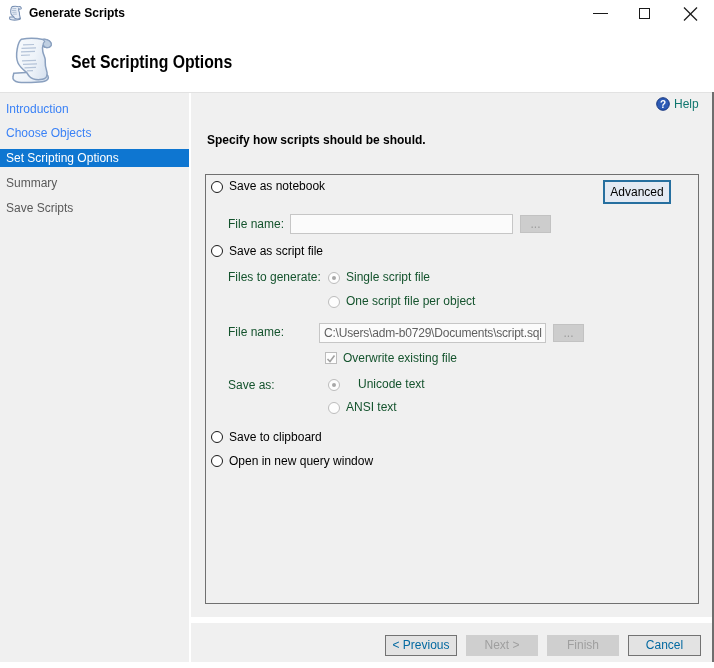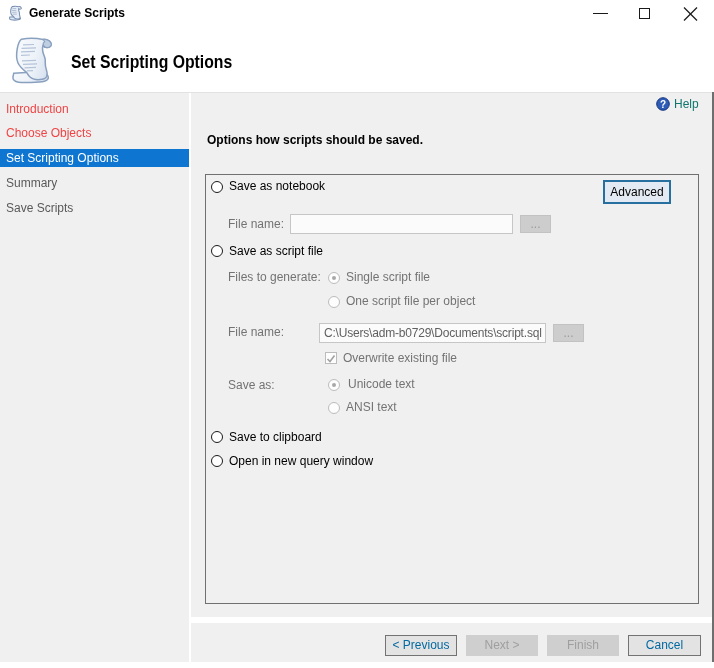--- a/index.html
+++ b/index.html
@@ -8,34 +8,34 @@
 .abs { position:absolute; }
 
 
 #leftpanel { left:0; top:93px; width:189px; height:569px; background:#f0f0f0; }
 #rightpanel { left:191px; top:93px; width:522px; height:524px; background:#f0f0f0; }
 #btnbar { left:191px; top:623px; width:525px; height:39px; background:#f0f0f0; }
 #headsep { left:0; top:92px; width:714px; height:1px; background:#e2e2e2; }
 #rightedge { left:712px; top:92px; width:2px; height:570px; background:#6e6e6e; }
 
 
-.nav { left:6px; width:180px; height:17px; line-height:17px; color:#ef4444; }
+.nav { left:6px; width:180px; height:17px; line-height:17px; color:#3b82f6; }
 .navgray { color:#595959; }
 #navsel { left:0; top:149px; width:189px; height:18px; background:#0e76d1; color:#fff; line-height:18px; }
 #navsel span { padding-left:6px; }
 
 
 #groupbox { left:205px; top:174px; width:494px; height:430px; border:1px solid #707070; }
 
 
 .radio { width:12px; height:12px; border-radius:50%; background:#fff; border:1px solid #1a1a1a; }
 .radio.dis { border-color:#bcbcbc; background:#fdfdfd; }
 .radio.dis .dot { position:absolute; left:3px; top:3px; width:4px; height:4px; border-radius:50%; background:#a8a8a8; }
 .lbl { height:15px; line-height:15px; }
-.dim { color:#737373; }
+.dim { color:#14532d; }
 
 
 .tbox { background:#fbfbfb; border:1px solid #c6c6c6; }
 .bbtn { background:#cdcdcd; border:1px solid #c2c2c2; color:#9c9c9c; text-align:center; line-height:16px; }
 
 
 #chk { left:325px; top:352px; width:12px; height:12px; background:#fdfdfd; border:1px solid #bcbcbc; }
 
 
 .btn { height:21px; border:1px solid #737373; background:#e3e3e3; text-align:center; line-height:19px; color:#0369a1; }
@@ -109,21 +109,21 @@
 <div id="navsel" class="abs"><span>Set Scripting Options</span></div>
 <div class="abs nav navgray" style="top:175px;">Summary</div>
 <div class="abs nav navgray" style="top:200px;">Save Scripts</div>
 
 <svg class="abs" style="left:656px; top:97px;" width="14" height="14" viewBox="0 0 14 14">
   <circle cx="7" cy="7" r="6.3" fill="#2d5bb5" stroke="#16357e" stroke-width="1"></circle>
   <text x="7" y="10.6" font-family="Liberation Sans" font-size="10" font-weight="bold" fill="#fff" text-anchor="middle">?</text>
 </svg>
 <div class="abs" style="left:674px; top:97px; color:#0f766e; height:14px; line-height:14px;">Help</div>
 
-<div class="abs" style="left:207px; top:133px; font-weight:bold; height:14px; line-height:14px;">Options how scripts should be saved.</div>
+<div class="abs" style="left:207px; top:133px; font-weight:bold; height:14px; line-height:14px;">Specify how scripts should be should.</div>
 
 <div id="groupbox" class="abs"></div>
 
 <div class="abs radio" style="left:211px; top:181px;"></div>
 <div class="abs lbl" style="left:229px; top:179px;">Save as notebook</div>
 <div id="advanced" class="abs">Advanced</div>
 
 <div class="abs lbl dim" style="left:228px; top:217px;">File name:</div>
 <div class="abs tbox" style="left:290px; top:214px; width:223px; height:20px;"></div>
 <div class="abs bbtn" style="left:520px; top:215px; width:31px; height:18px;">...</div>
@@ -145,21 +145,21 @@
 
 <div id="chk" class="abs"><svg width="10" height="10" viewBox="0 0 10 10">
       <path d="M1.5,5 L4,7.5 L8.5,1.5" fill="none" stroke="#a2a2a2" stroke-width="1.6"></path>
     </svg></div>
 <div class="abs lbl dim" style="left:343px; top:351px;">Overwrite existing file</div>
 
 <div class="abs lbl dim" style="left:228px; top:378px;">Save as:</div>
 <div class="abs radio dis" style="left:328px; top:379px;">
     <div class="dot"></div>
   </div>
-<div class="abs lbl dim" style="left:348px; top:377px;">Unicode text</div>
+<div class="abs lbl dim" style="left:358px; top:377px;">Unicode text</div>
 <div class="abs radio dis" style="left:328px; top:402px;"></div>
 <div class="abs lbl dim" style="left:346px; top:400px;">ANSI text</div>
 
 <div class="abs radio" style="left:211px; top:431px;"></div>
 <div class="abs lbl" style="left:229px; top:430px;">Save to clipboard</div>
 <div class="abs radio" style="left:211px; top:455px;"></div>
 <div class="abs lbl" style="left:229px; top:454px;">Open in new query window</div>
 
 <div class="abs btn" style="left:385px; top:635px; width:72px;">&lt; Previous</div>
 <div class="abs btn dis" style="left:466px; top:635px; width:72px;">Next &gt;</div>

